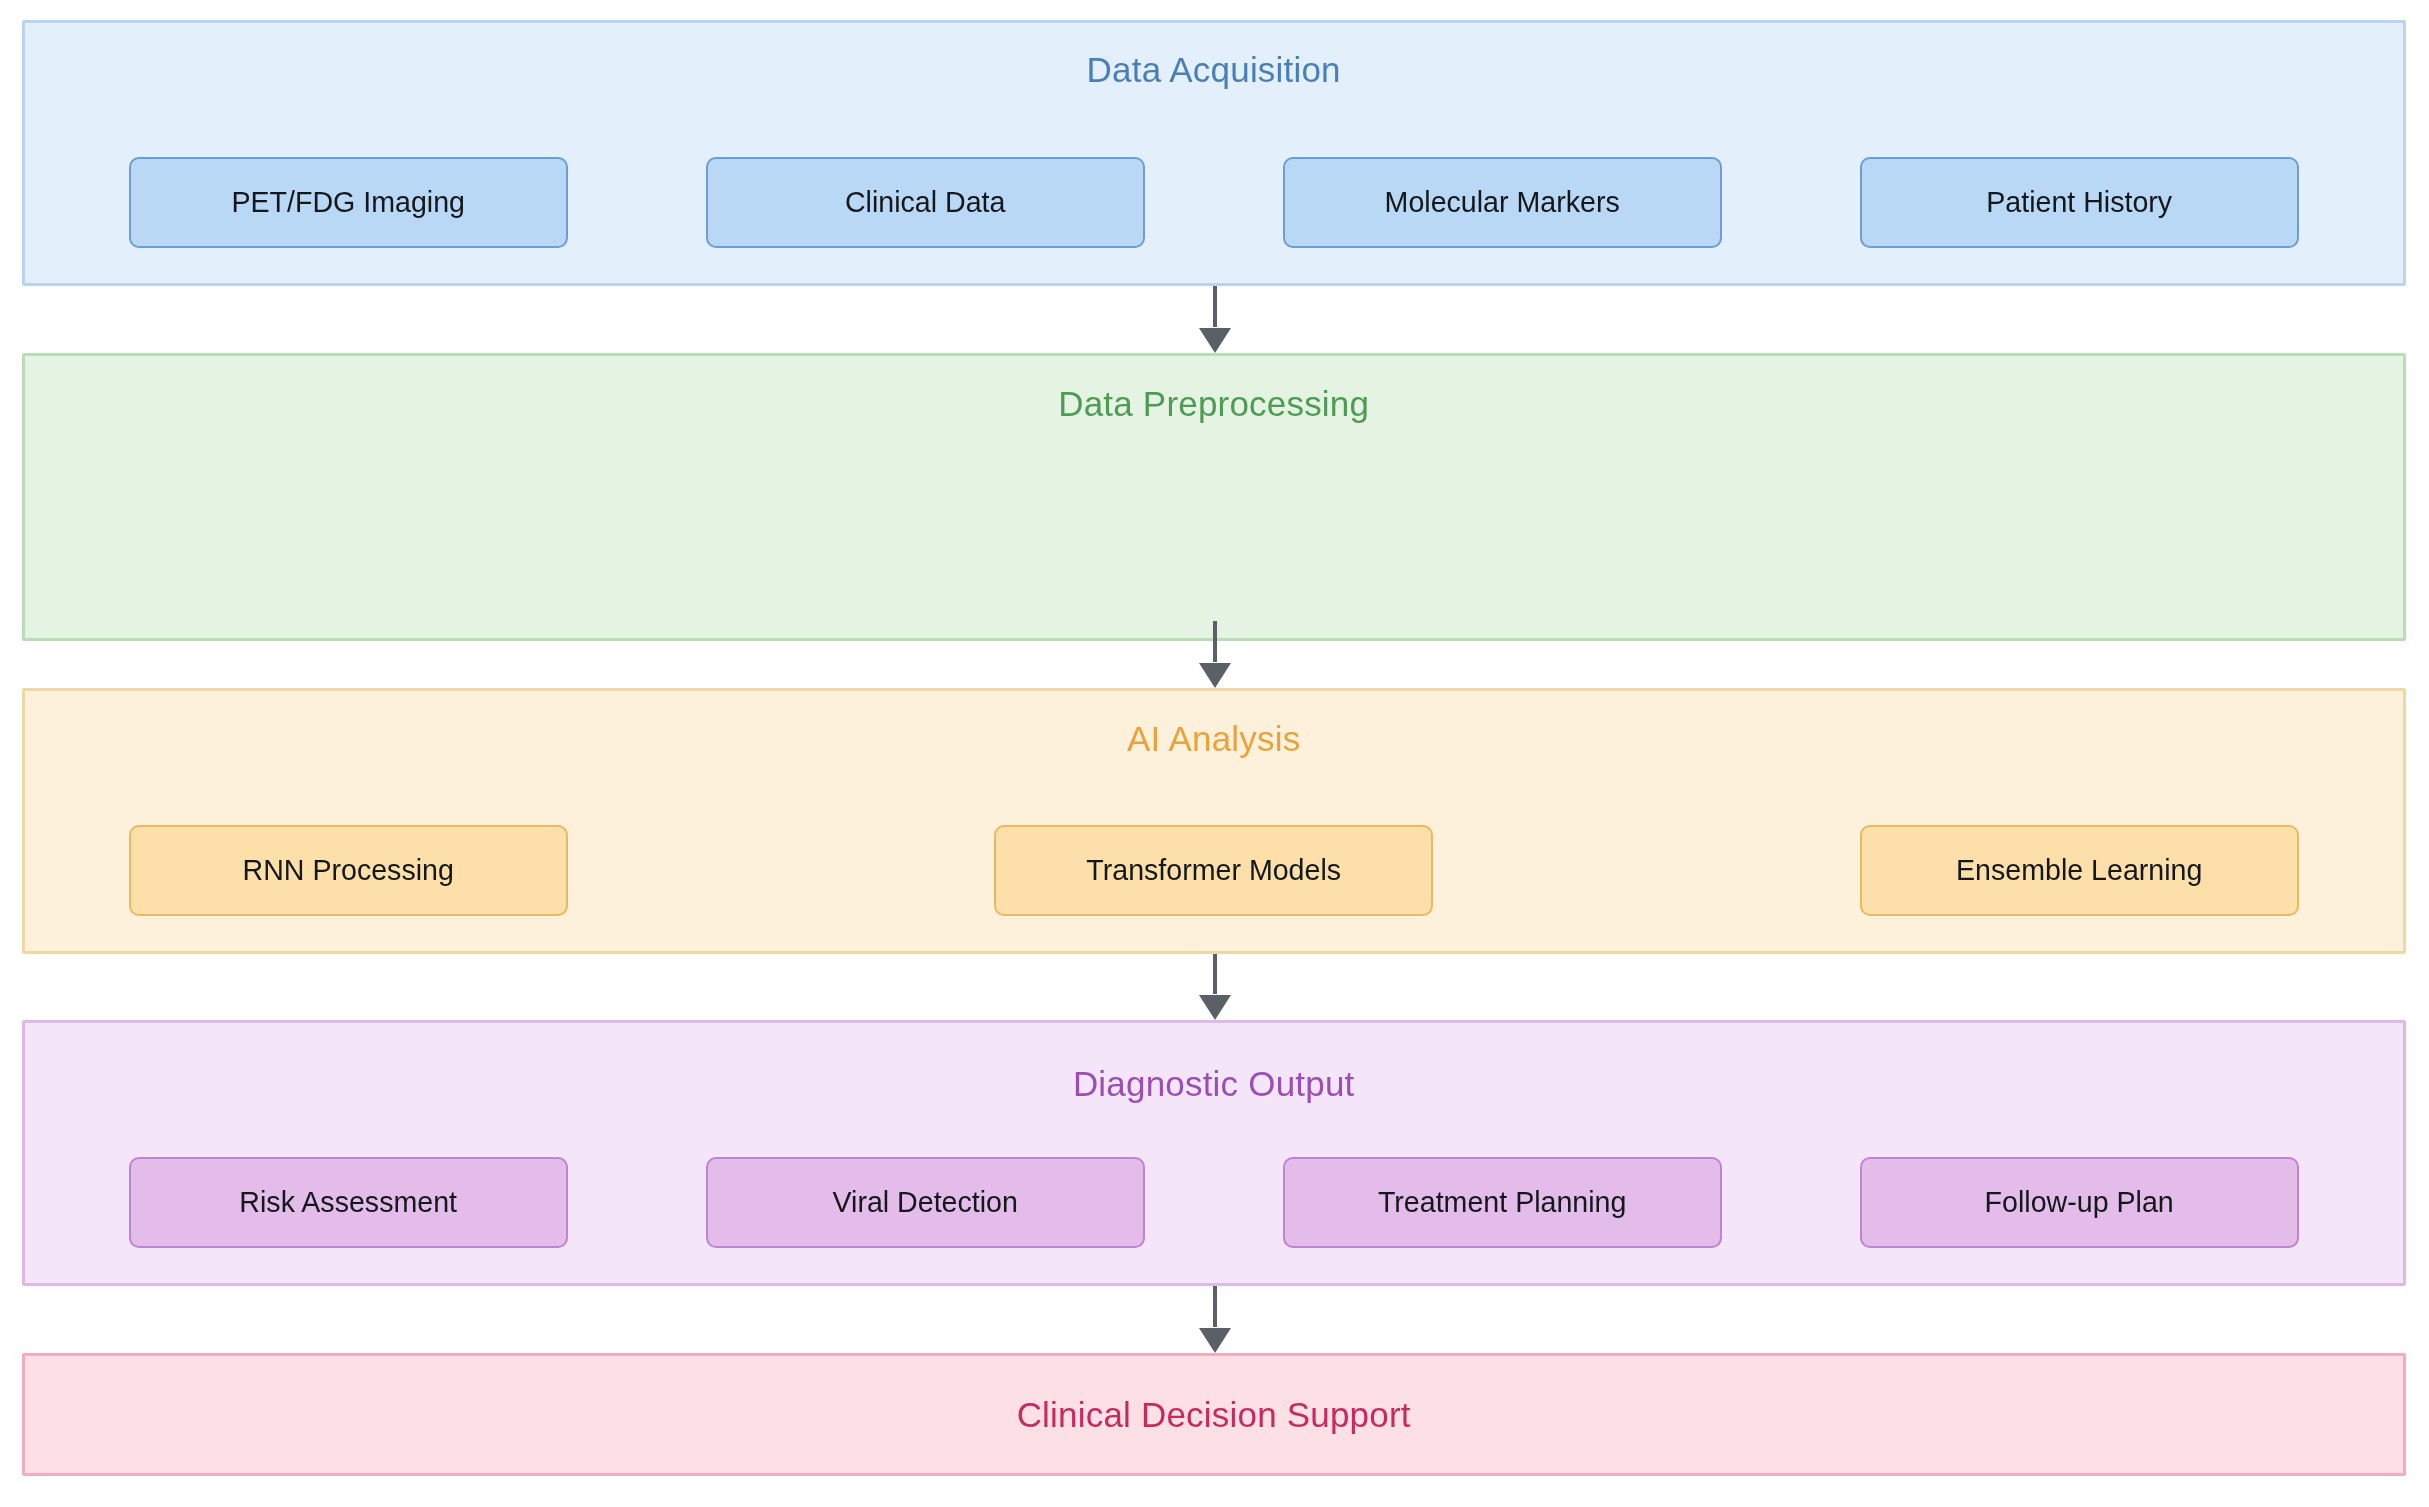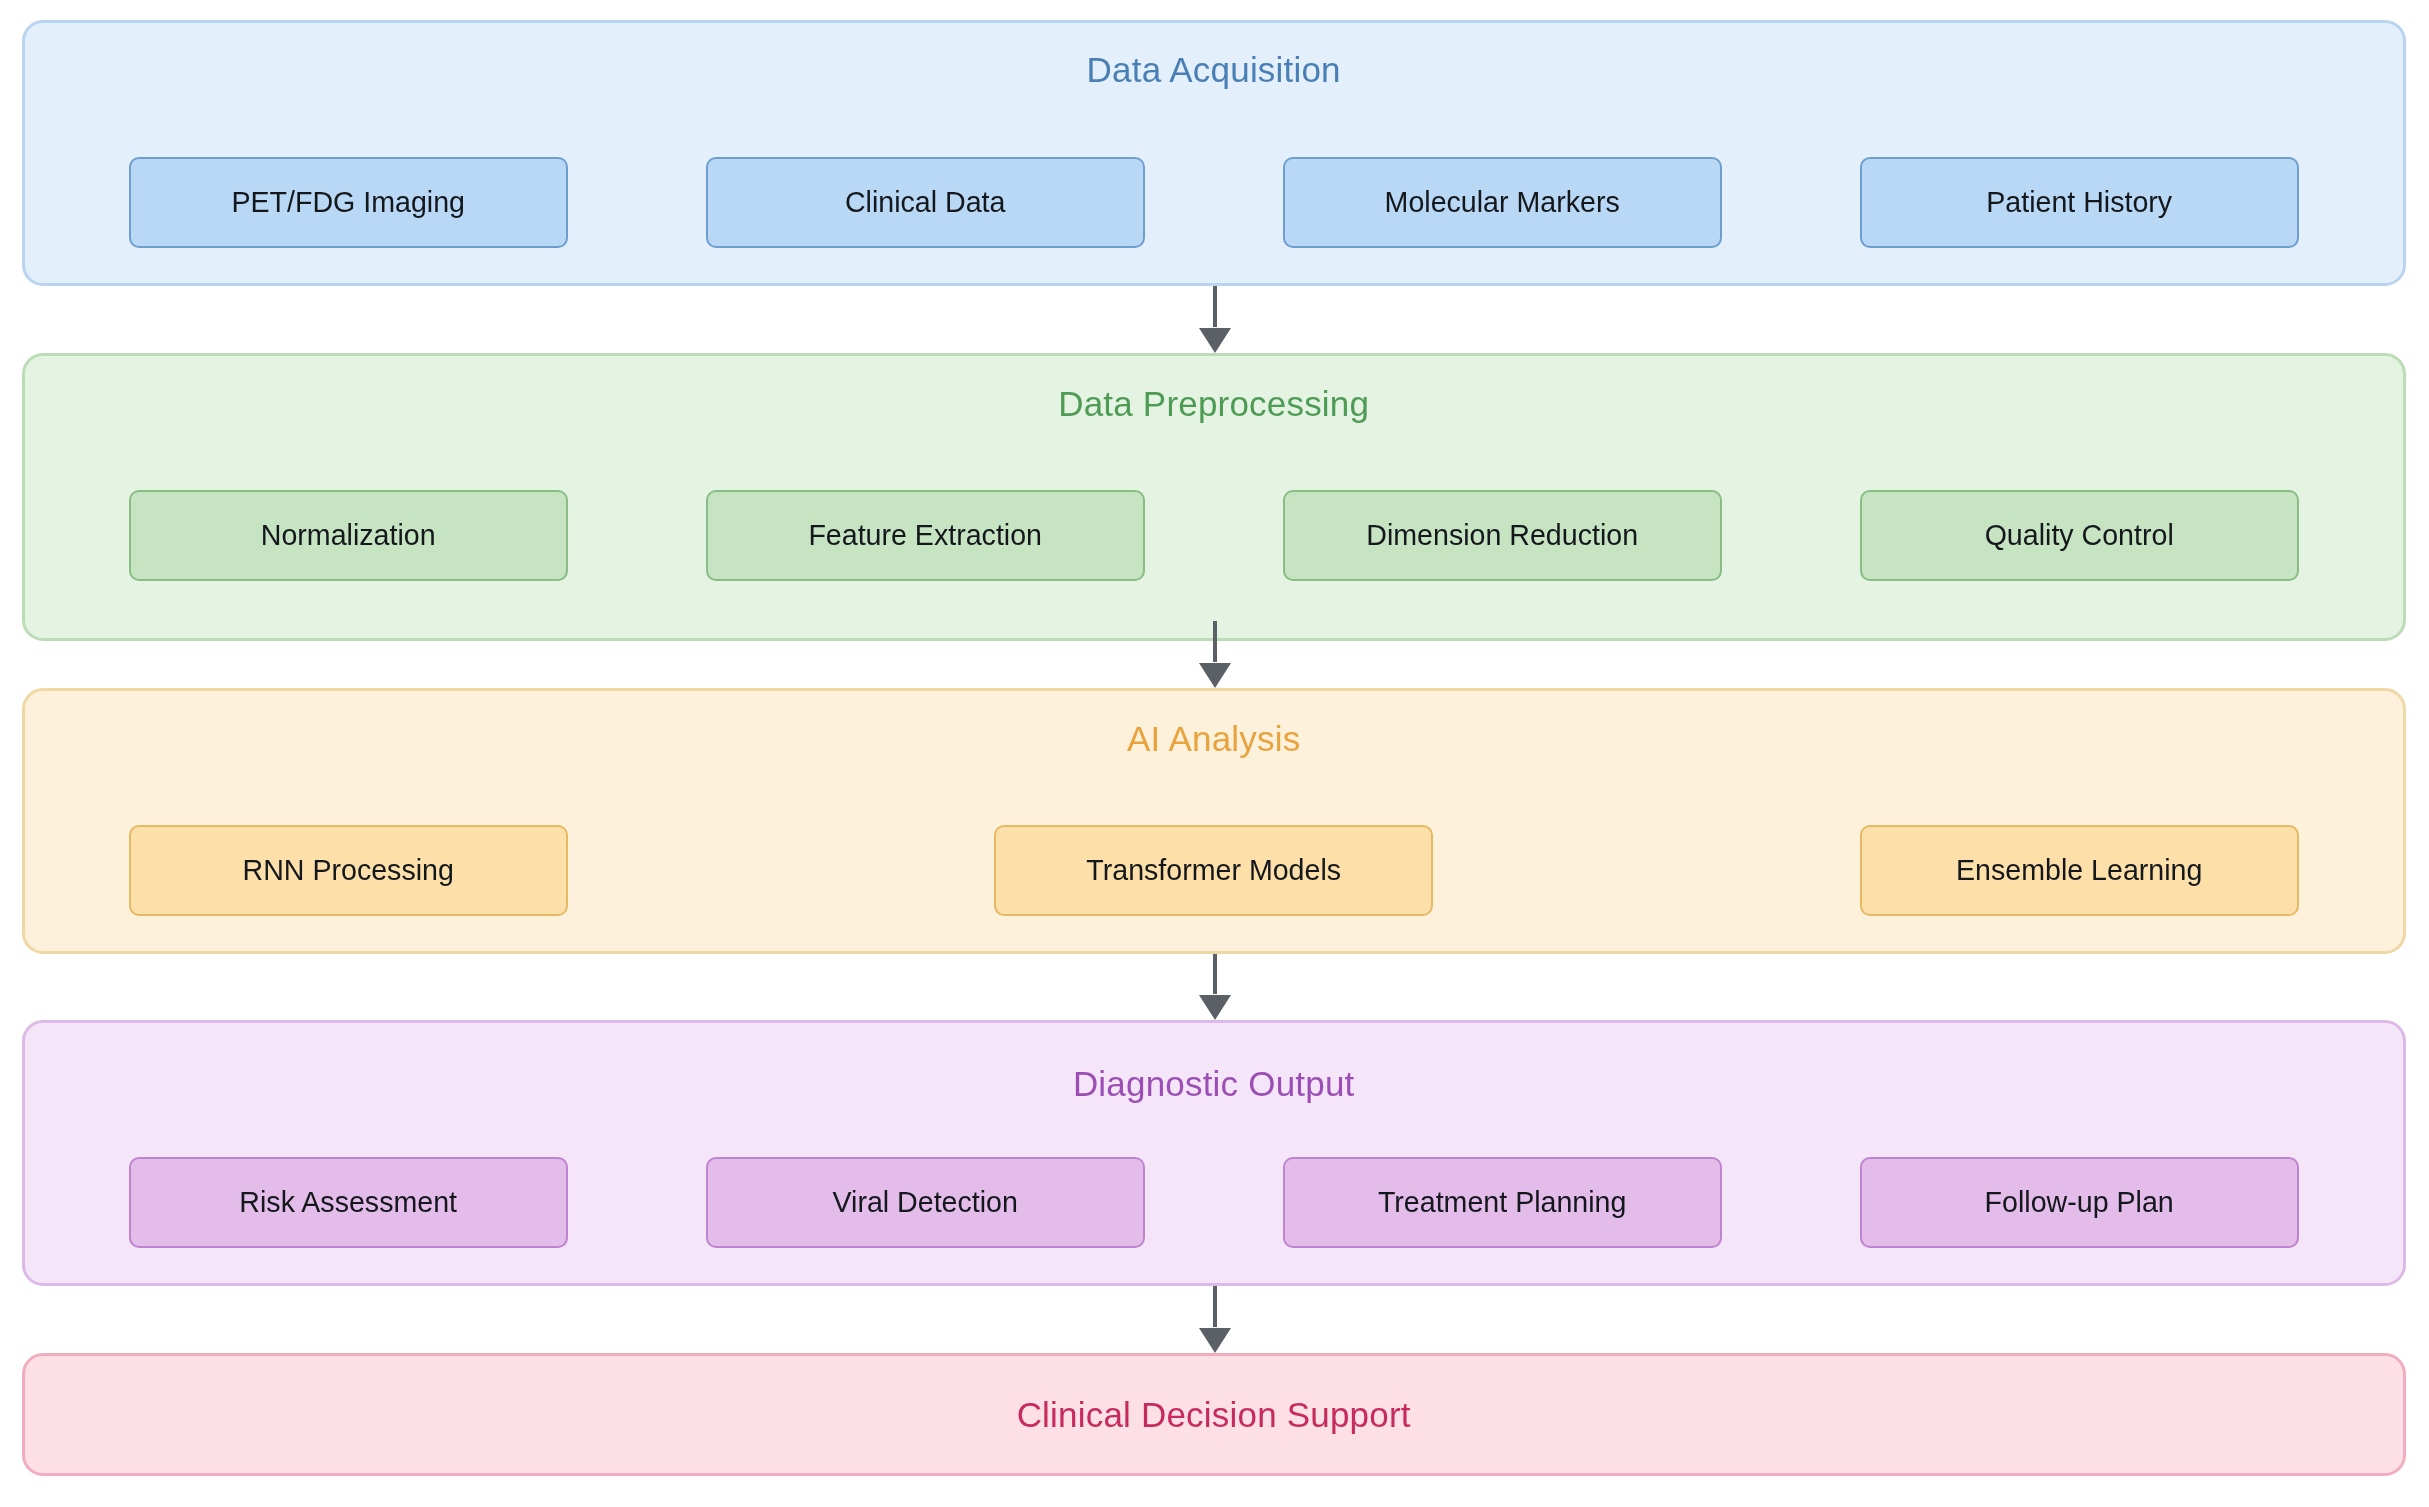--- a/index.html
+++ b/index.html
@@ -21,21 +21,21 @@
     overflow: hidden;
     box-sizing: border-box;
   }
 
   
   .stage {
     position: absolute;
     left: 21.7px;
     width: 2384px;
     box-sizing: border-box;
-    border-radius: 21px;
+    border-radius: 2px;
     border-width: 3px;
     border-style: solid;
   }
 
   .stage-title {
     position: absolute;
     left: 0;
     right: 0;
     top: 27.6px;
     text-align: center;
@@ -140,26 +140,20 @@
     </div>
   </div>
 
   <div class="connector" style="top:286px; height:67px;">
     <div class="shaft" style="height:41px;"></div>
     <div class="head"></div>
   </div>
 
   <div class="stage green" style="top:353px; height:288px;">
     <div class="stage-title">Data Preprocessing</div>
-    <div class="node-row">
-      <div class="node green">Normalization</div>
-      <div class="node green">Feature Extraction</div>
-      <div class="node green">Dimension Reduction</div>
-      <div class="node green">Quality Control</div>
-    </div>
   </div>
 
   <div class="connector" style="top:621px; height:67px;">
     <div class="shaft" style="height:41px;"></div>
     <div class="head"></div>
   </div>
 
   <div class="stage orange" style="top:688px; height:266px;padding-left:43px;">
     <div class="stage-title">AI Analysis</div>
     <div class="node-row">

